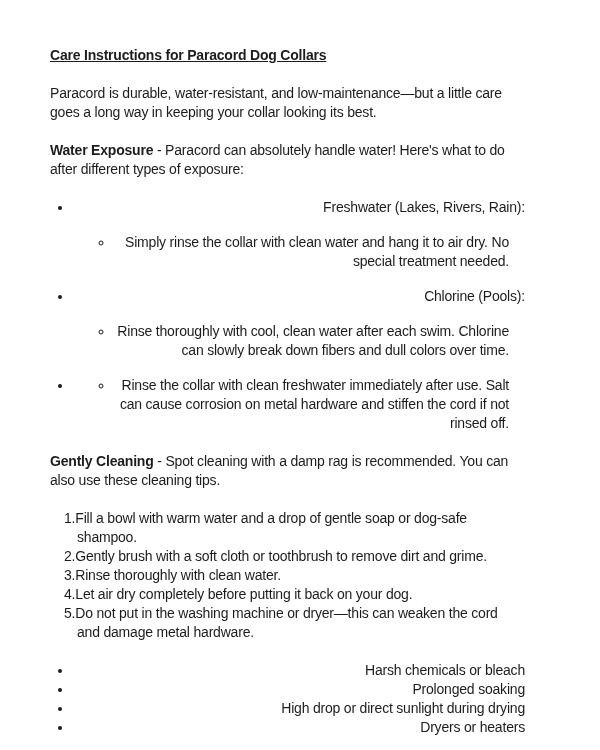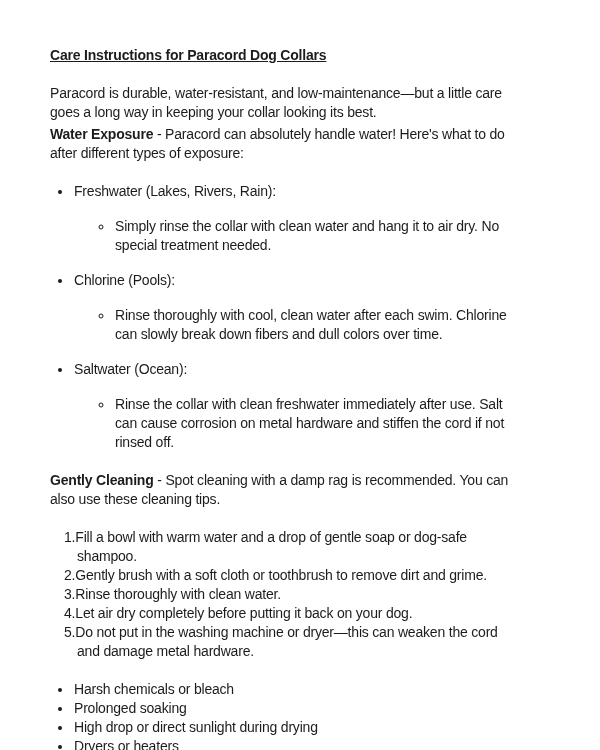--- a/index.html
+++ b/index.html
@@ -24,34 +24,35 @@
   }
   .doc-title {
     margin: 0 0 19px 0;
     font-size: 14px;
     line-height: 19px;
     font-weight: 700;
     text-decoration: underline;
     color: #1c1c1c;
   }
   p.para {
-    margin: 3px 0;
+    margin: 19px 0;
   }
   .run-in {
     font-weight: 700;
   }
   
   ul.bullets {
     list-style: disc outside;
     margin: 19px 0;
     padding-left: 23px;
   }
   ul.bullets > li {
     margin: 0;
     padding-left: 1px;
+    text-align: right;
   }
   
   ul.sub {
     list-style: circle outside;
     margin: 0;
     padding-left: 24px;
   }
   ul.sub > li {
     margin: 16px;
     padding-left: 1px;
@@ -98,21 +99,20 @@
         <li>Simply rinse the collar with clean water and hang it to air dry. No special treatment needed.</li>
       </ul>
     </li>
     <li>
       <span>Chlorine (Pools):</span>
       <ul class="sub">
         <li>Rinse thoroughly with cool, clean water after each swim. Chlorine can slowly break down fibers and dull colors over time.</li>
       </ul>
     </li>
     <li>
-      <span>Saltwater (Ocean):</span>
       <ul class="sub">
         <li>Rinse the collar with clean freshwater immediately after use. Salt can cause corrosion on metal hardware and stiffen the cord if not rinsed off.</li>
       </ul>
     </li>
   </ul>
 
   <p class="para"><span class="run-in">Gently Cleaning</span><span> - Spot cleaning with a damp rag is recommended. You can also use these cleaning tips.</span></p>
 
   <ol class="steps">
     <li>Fill a bowl with warm water and a drop of gentle soap or dog-safe shampoo.</li>

